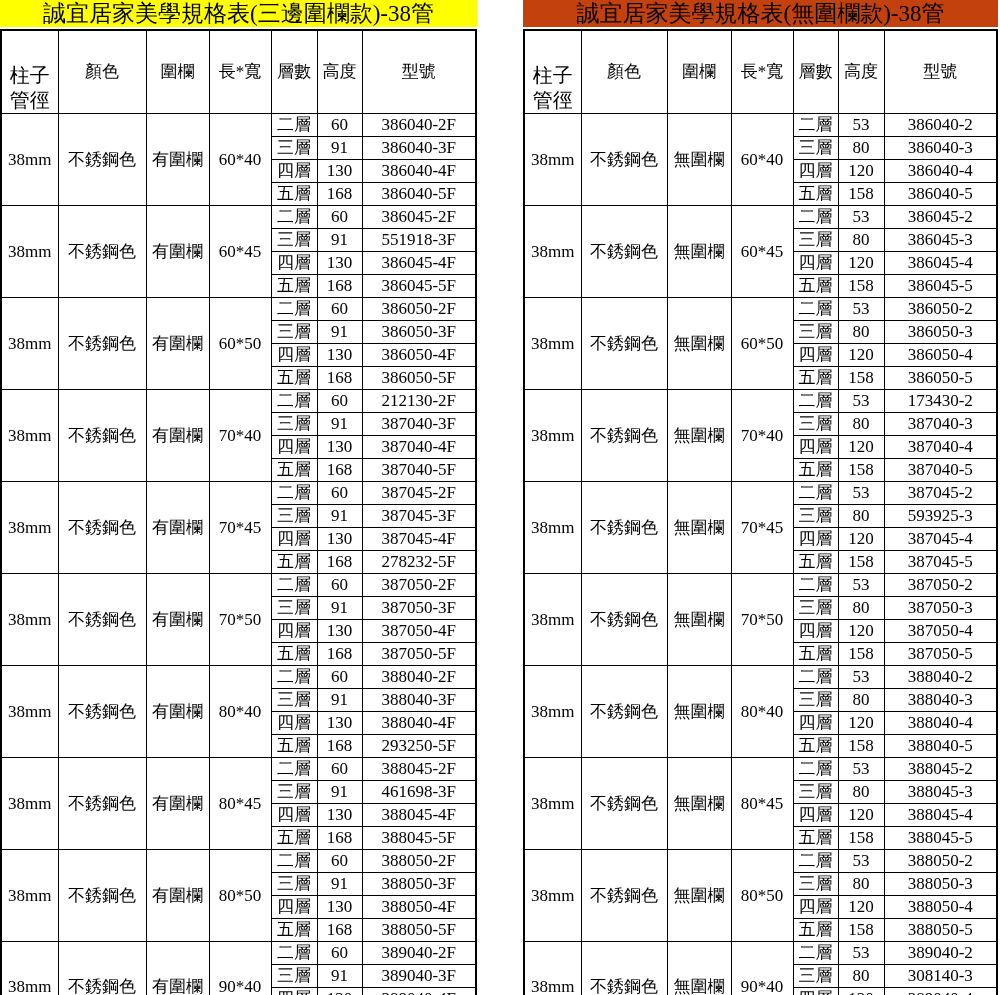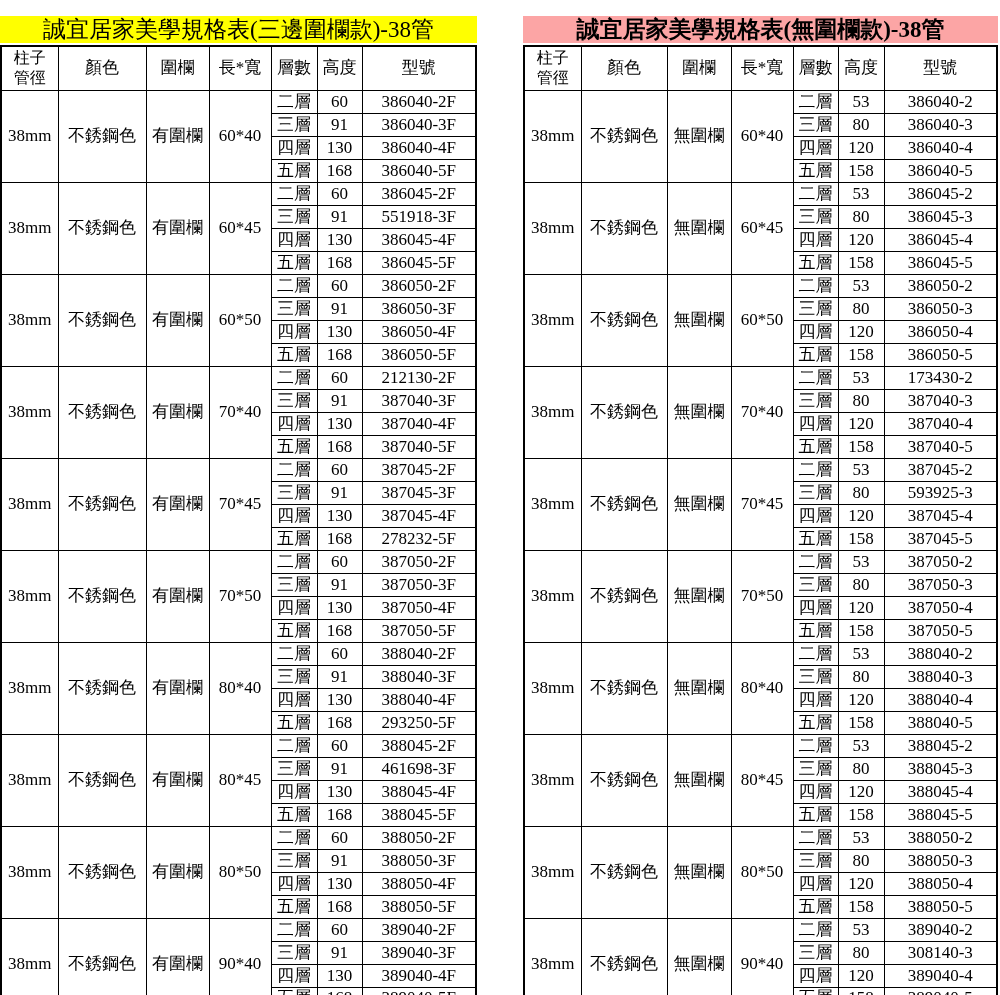--- a/index.html
+++ b/index.html
@@ -6,36 +6,36 @@
   body{
     width:1000px;height:995px;background:#ffffff;
     font-family:"Liberation Serif","DejaVu Serif",serif;
     color:#000;
   }
   .sheet{position:relative;width:1000px;height:995px;overflow:hidden;}
   .spec-wrap{position:absolute;top:0;}
   .spec-wrap.left{left:0;width:477px;}
   .spec-wrap.right{left:523px;width:475px;}
   .tbl-title{
-    height:27px;margin-top:16px;line-height:27px;
+    height:27px;margin-top:0;line-height:27px;
     text-align:center;font-size:23px;font-weight:normal;
     letter-spacing:0px;white-space:nowrap;overflow:hidden;
   }
   table.spec{
     border-collapse:collapse;table-layout:fixed;width:100%;
     margin-top:2px;border:2px solid #000;
   }
   table.spec th,table.spec td{
     border:1px solid #000;text-align:center;vertical-align:middle;
     padding:0;font-size:17px;font-weight:normal;line-height:1.15;
     overflow:hidden;white-space:nowrap;
   }
   tr.hdr{height:44px;}
   tr.body-row{height:23px;}
-  .hdr .two-line{font-size:16px;line-height:1.25;}
+  .hdr .two-line{font-size:20px;line-height:1.25;margin-top:32px;}
   td.group-cell{font-size:18px;}
   td.num-cell{font-size:17px;}
 </style>
 </head>
 <body>
 
 <div class="sheet">
 
   <div class="spec-wrap left">
     <div class="tbl-title" style="background: rgb(255, 255, 0);">誠宜居家美學規格表(三邊圍欄款)-38管</div>
@@ -304,21 +304,21 @@
           <tr class="body-row">
             <td>五層</td>
             <td class="num-cell">168</td>
             <td class="num-cell">389040-5F</td>
           </tr>
         </tbody>
     </table>
   </div>
 
   <div class="spec-wrap right">
-    <div class="tbl-title" style="background: #fca5a5; font-weight: bold;">誠宜居家美學規格表(無圍欄款)-38管</div>
+    <div class="tbl-title" style="background: #c2410c;">誠宜居家美學規格表(無圍欄款)-38管</div>
     <table class="spec">
       <colgroup>
         <col style="width:57px">
           <col style="width:86px">
           <col style="width:64px">
         <col style="width:62px">
           <col style="width:45px">
           <col style="width:46px">
           <col>
       </colgroup>

